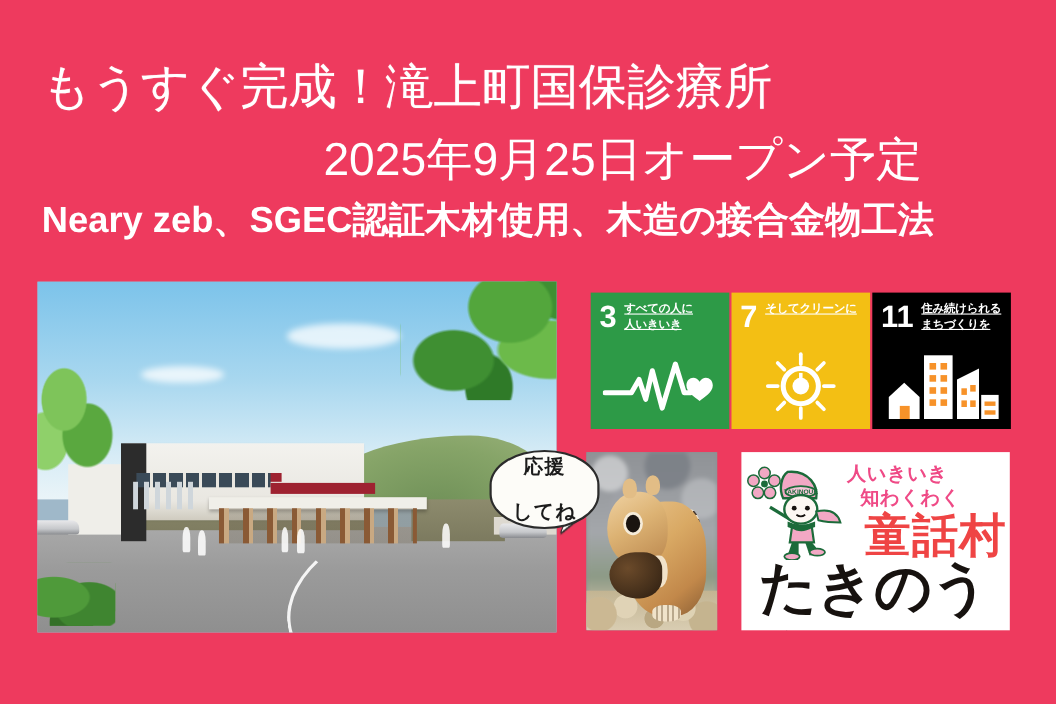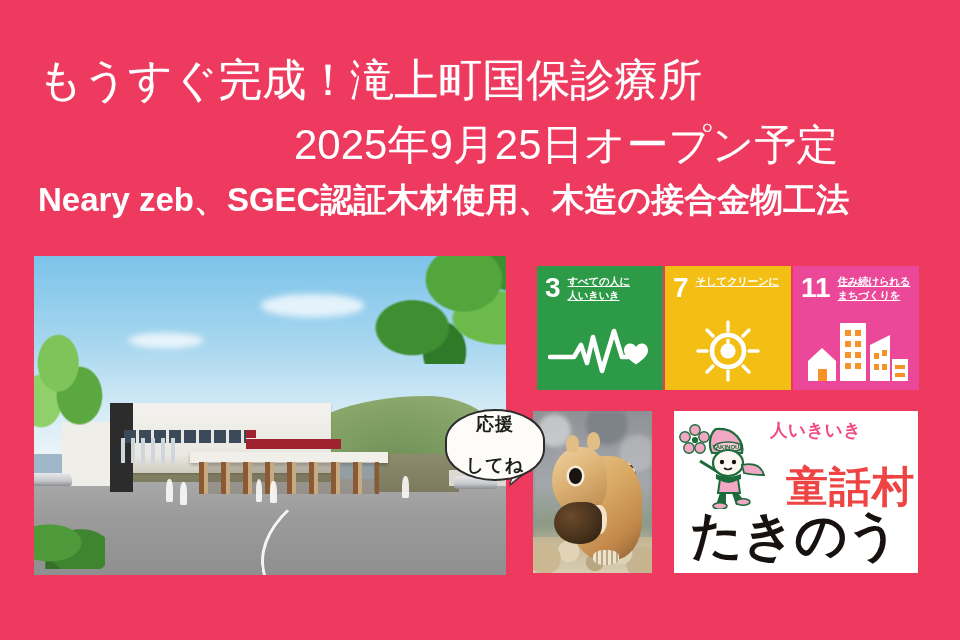--- a/index.html
+++ b/index.html
@@ -206,21 +206,21 @@
   }
 
   
   .sdg {
     position:absolute; top:266px;
     width:126px; height:124px;
     color:#ffffff;
   }
   .sdg-3  { left:537px; background:#2d9a47; }
   .sdg-7  { left:665px; background:#f3bf14; }
-  .sdg-11 { left:793px; background:#ec4899; }
+  .sdg-11 { left:793px; background:#000000; }
   .sdg-head { position:absolute; left:8px; top:9px; display:flex; gap:7px; align-items:flex-start; }
   .sdg-num { font-size:28px; font-weight:700; line-height:.92; }
   .sdg-txt { font-size:10.5px; font-weight:700; line-height:1.32; letter-spacing:-.3px;text-decoration:underline; }
   .sdg-art { position:absolute; left:0; right:0; bottom:8px; height:62px; display:flex; align-items:center; justify-content:center; }
 
   
   .chipmunk {
     position:absolute; left:533px; top:411px;
     width:119px; height:162px;
     overflow:hidden;
@@ -513,19 +513,20 @@
 
         <path d="M34 70 L30 82 L40 82 L40 70 Z" fill="#1c6b3a"></path>
         <path d="M46 70 L50 82 L60 80 L52 70 Z" fill="#1c6b3a"></path>
         <ellipse cx="34" cy="83" rx="7" ry="3.2" fill="#f2a8c4" stroke="#1c6b3a" stroke-width="1.6"></ellipse>
         <ellipse cx="57" cy="79" rx="7" ry="3.2" fill="#f2a8c4" stroke="#1c6b3a" stroke-width="1.6"></ellipse>
       </svg>
     </div>
 
     <div class="logo-top">
       <div>人いきいき</div>
+      <div class="l2">知わくわく</div>
     </div>
 
     <div class="logo-mid">童話村</div>
     <div class="logo-bot">たきのうぇ</div>
   </div>
 
 </div>
 
 </body></html>

